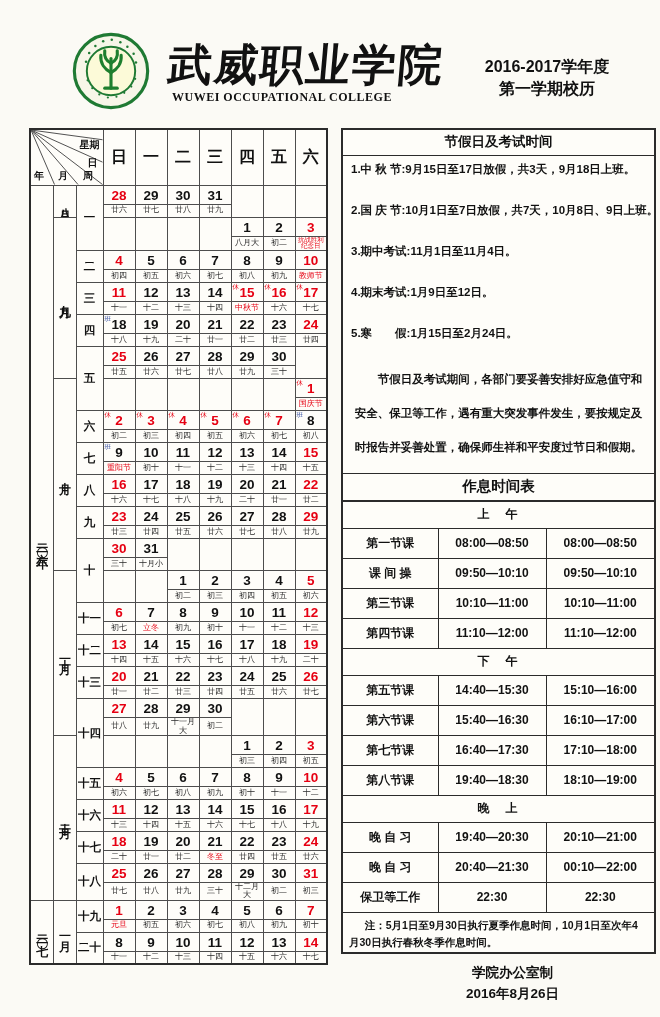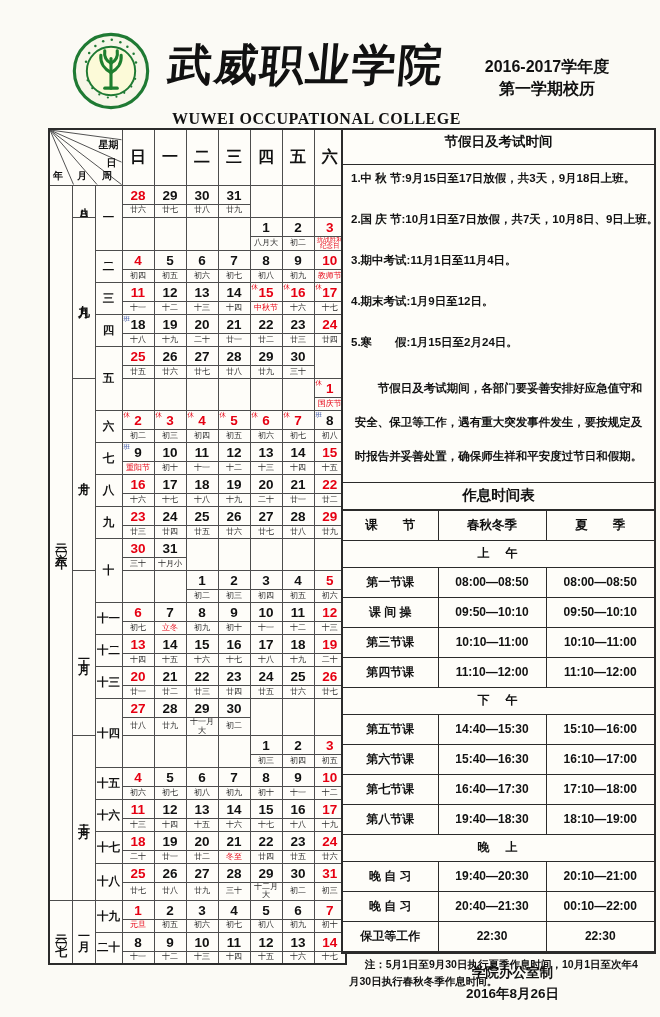--- a/index.html
+++ b/index.html
@@ -3,25 +3,25 @@
 <meta charset="utf-8">
 <style>
   * { margin:0; padding:0; box-sizing:border-box; }
   html,body { width:660px; background:#fbfaf5; font-family:"Liberation Sans","DejaVu Sans",sans-serif; color:#111; }
   #page { position:relative; width:660px; height:1017px; background:#fbfaf5; overflow:hidden; }
 
   
   #hdr { position:absolute; left:0; top:18px; width:660px; height:108px; }
   #logo { position:absolute; left:72px; top:14px; width:78px; height:78px; }
   #college-cn { position:absolute; left:168px; top:18px; width:280px; font-weight:900; font-size:44px; letter-spacing:2px; transform:skewX(-5deg); white-space:nowrap; }
-  #college-en { position:absolute; left:172px; top:72px; font-family:"Liberation Serif","DejaVu Serif",serif; font-weight:bold; font-size:16px; letter-spacing:.5px; white-space:nowrap;margin-top:20px; }
+  #college-en { position:absolute; left:172px; top:72px; font-family:"Liberation Serif","DejaVu Serif",serif; font-weight:bold; font-size:12px; letter-spacing:.5px; white-space:nowrap; }
   #term { position:absolute; left:452px; top:38px; width:190px; text-align:center; font-weight:bold; font-size:16px; line-height:22px; }
 
   
-  #cal-wrap { position:absolute; left:48px; top:128px; }
+  #cal-wrap { position:absolute; left:29px; top:128px; }
   table.cal { border-collapse:collapse; table-layout:fixed; background:#fefdf9; }
   table.cal td { border:1px solid #4d4d4d; text-align:center; vertical-align:middle; overflow:hidden; }
   table.cal { border:2px solid #2b2b2b; }
   td.corner { position:relative; padding:0; }
   .corner-lbl { position:absolute; font-size:10px; font-weight:bold; color:#111; }
   td.dayhead { font-weight:bold; font-size:16px; height:56px; }
   tr.r-date td { height:19px; }
   tr.r-lunar td { height:13px; }
   td.num { position:relative; font-weight:bold; font-size:13.5px; line-height:1; padding-top:2px; }
   td.num.red { color:#e60012; }
@@ -32,21 +32,21 @@
   td.lunar.lr { color:#e60012; }
   td.lunar.small { font-size:6.5px; }
   td.vert { font-size:12px; font-weight:bold; }
   .vtxt { writing-mode:vertical-rl; text-orientation:upright; letter-spacing:3px; margin:0 auto; }
   td.week { font-size:11.5px; font-weight:bold; letter-spacing:0; }
   td.blank { background:#fefdf9; }
 
   
   #right { position:absolute; left:341px; top:128px; width:315px; height:826px; border:2px solid #2b2b2b; background:#fefdf9; }
   #notes { border-bottom:1px solid #2b2b2b; }
-  #notes-title { text-align:center; font-weight:bold; font-size:13.5px; padding:3px 0 13px; border-bottom:1.5px solid #2b2b2b; }
+  #notes-title { text-align:center; font-weight:bold; font-size:13.5px; padding:3px 0 4px; border-bottom:1.5px solid #2b2b2b; }
   #notes-body { padding:6px 8px 2px 8px; font-size:11.5px; font-weight:600; }
   .note-line { margin-bottom:26px; white-space:nowrap; }
   #notes-para { font-size:11.5px; font-weight:600; line-height:2.95; text-indent:2em; margin-top:-6px; }
 
   #sched-title { text-align:center; font-weight:bold; font-size:14.5px; padding:3px 0 4px; border-bottom:1.5px solid #2b2b2b;font-family:Liberation Mono, monospace; }
   table.sched { width:100%; border-collapse:collapse; table-layout:fixed; }
   table.sched td { border:1px solid #2b2b2b; text-align:center; font-size:12px; font-weight:bold; }
   table.sched tr td:first-child { border-left:none; }
   table.sched tr td:last-child { border-right:none; }
   td.sec { height:27px; font-size:13.5px; letter-spacing:2px; }
@@ -609,25 +609,20 @@
     </div>
     <div id="sched">
       <div id="sched-title">作息时间表</div>
       <table class="sched">
         <colgroup>
             <col style="width:95px">
             <col>
             <col>
           </colgroup>
         <tbody id="sched-body">
-            <tr class="shead">
-              <td>课　　节</td>
-              <td>春秋冬季</td>
-              <td>夏　　季</td>
-            </tr>
             <tr>
               <td class="sec" colspan="3">上　午</td>
             </tr>
             <tr class="srow">
               <td>第一节课</td>
               <td>08:00—08:50</td>
               <td>08:00—08:50</td>
             </tr>
             <tr class="srow">
               <td>课 间 操</td>

